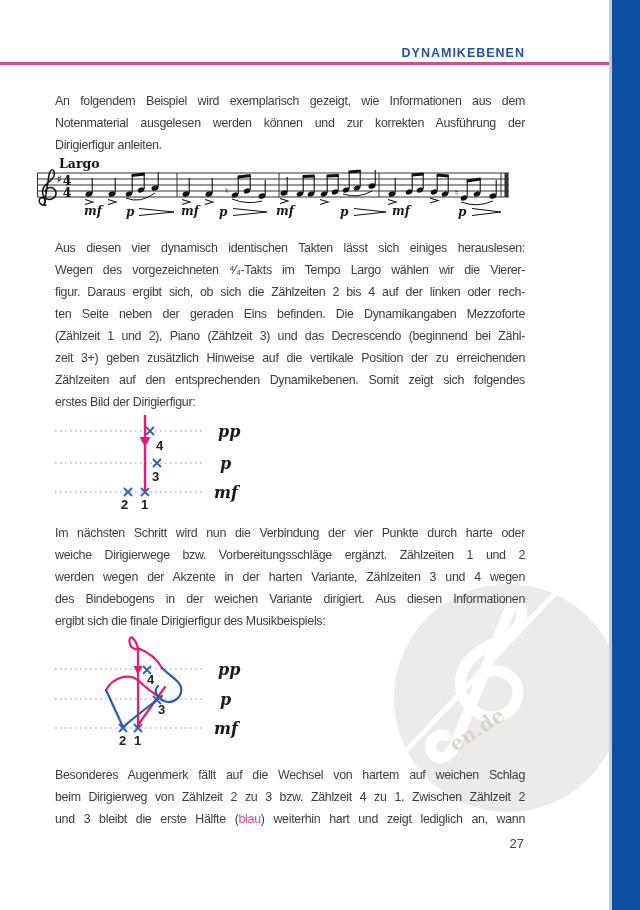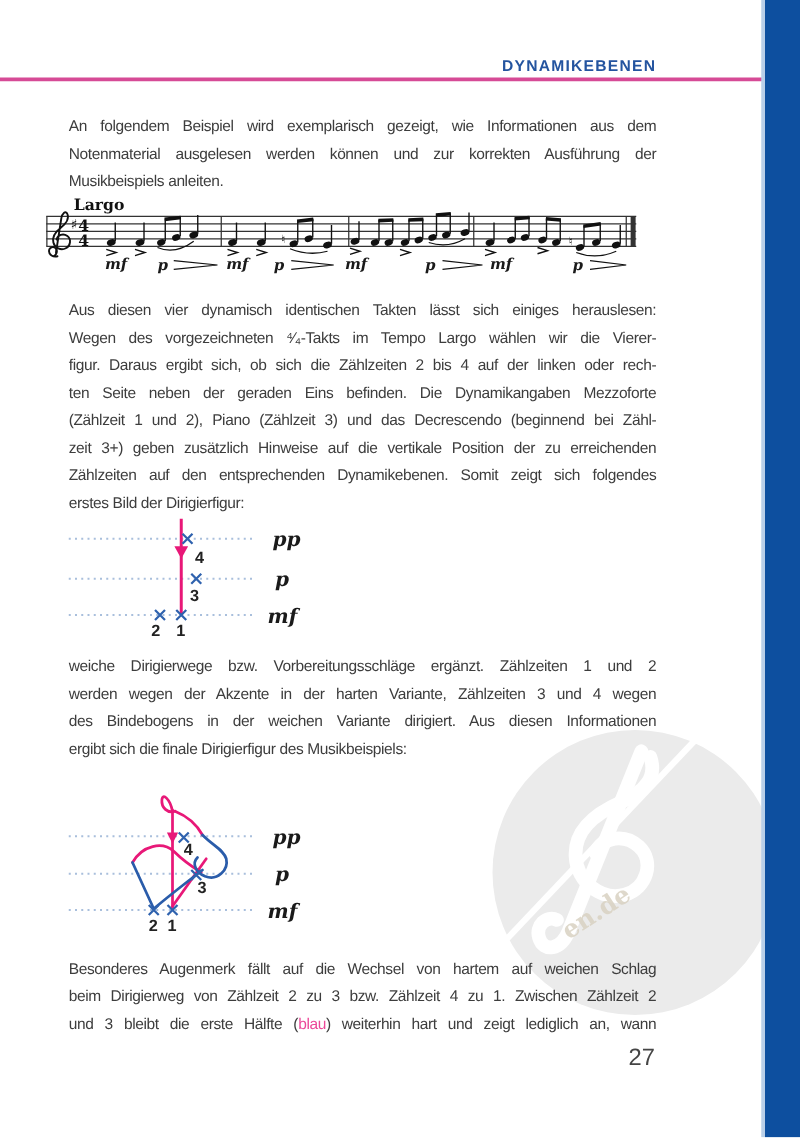--- a/index.html
+++ b/index.html
@@ -16,21 +16,21 @@
   .textblock{position:absolute;left:55px;width:470px;color:#3d3d3d;font-size:12.4px;
         line-height:22px;letter-spacing:-0.3px;z-index:2;}
   .jline{text-align:justify;text-align-last:justify;}
   .jlast{text-align:left;}
   .blau{color:#ec4899;}
   
   .score-wrap{position:absolute;left:34px;top:153px;z-index:2;}
   .fig1-wrap{position:absolute;left:50px;top:413px;z-index:2;}
   .fig2-wrap{position:absolute;left:50px;top:628px;z-index:2;}
   .pagenum{position:absolute;left:492px;top:836px;width:32px;text-align:right;
-        color:#454545;font-size:19px;z-index:2;}
+        color:#454545;font-size:13px;z-index:2;}
   .watermark{position:absolute;left:0;top:0;z-index:1;}
   svg text{font-family:"DejaVu Serif",serif;}
   .dyn{font-style:italic;font-weight:bold;fill:#1a1a1a;}
   .beatnum{font-family:"Liberation Sans",sans-serif;font-weight:bold;fill:#222;font-size:13px;}
 </style>
 </head>
 <body>
 
 <div class="page">
 
@@ -46,21 +46,21 @@
 
   <div class="chapter-title">DYNAMIKEBENEN</div>
   <div class="head-rule"></div>
 
   <div class="edge-stripe"></div>
   <div class="side-bar"></div>
 
   <div class="textblock" style="top:90px">
     <div class="jline">An folgendem Beispiel wird exemplarisch gezeigt, wie Informationen aus dem</div>
     <div class="jline">Notenmaterial ausgelesen werden können und zur korrekten Ausführung der</div>
-    <div class="jlast">Musikbeispiels anleiten.</div>
+    <div class="jlast">Dirigierfigur anleiten.</div>
   </div>
 
   <div class="score-wrap">
     <svg width="535" height="70" viewBox="0 0 535 70">
 
       <text x="25" y="15" font-size="12.5" font-weight="bold" fill="#111">Largo</text>
 
       <g stroke="#333" stroke-width="1">
         <line x1="3" y1="20" x2="475" y2="20"></line>
         <line x1="3" y1="26" x2="475" y2="26"></line>
@@ -220,20 +220,21 @@
         <path d="M74,75 L82,83 M74,83 L82,75"></path>
       </g>
       <text class="beatnum" x="106" y="37">4</text>
       <text class="beatnum" x="102" y="68">3</text>
       <text class="beatnum" x="91" y="96">1</text>
       <text class="beatnum" x="71" y="96">2</text>
     </svg>
   </div>
 
   <div class="textblock" style="top:522px">
+    <div class="jline">Im nächsten Schritt wird nun die Verbindung der vier Punkte durch harte oder</div>
     <div class="jline">weiche Dirigierwege bzw. Vorbereitungsschläge ergänzt. Zählzeiten 1 und 2</div>
     <div class="jline">werden wegen der Akzente in der harten Variante, Zählzeiten 3 und 4 wegen</div>
     <div class="jline">des Bindebogens in der weichen Variante dirigiert. Aus diesen Informationen</div>
     <div class="jlast">ergibt sich die finale Dirigierfigur des Musikbeispiels:</div>
   </div>
 
   <div class="fig2-wrap">
     <svg width="250" height="137" viewBox="0 0 250 137">
       <g stroke="#a9bfdc" stroke-width="1.6" stroke-dasharray="1.6 3.4">
         <line x1="5" y1="41" x2="155" y2="41"></line>

